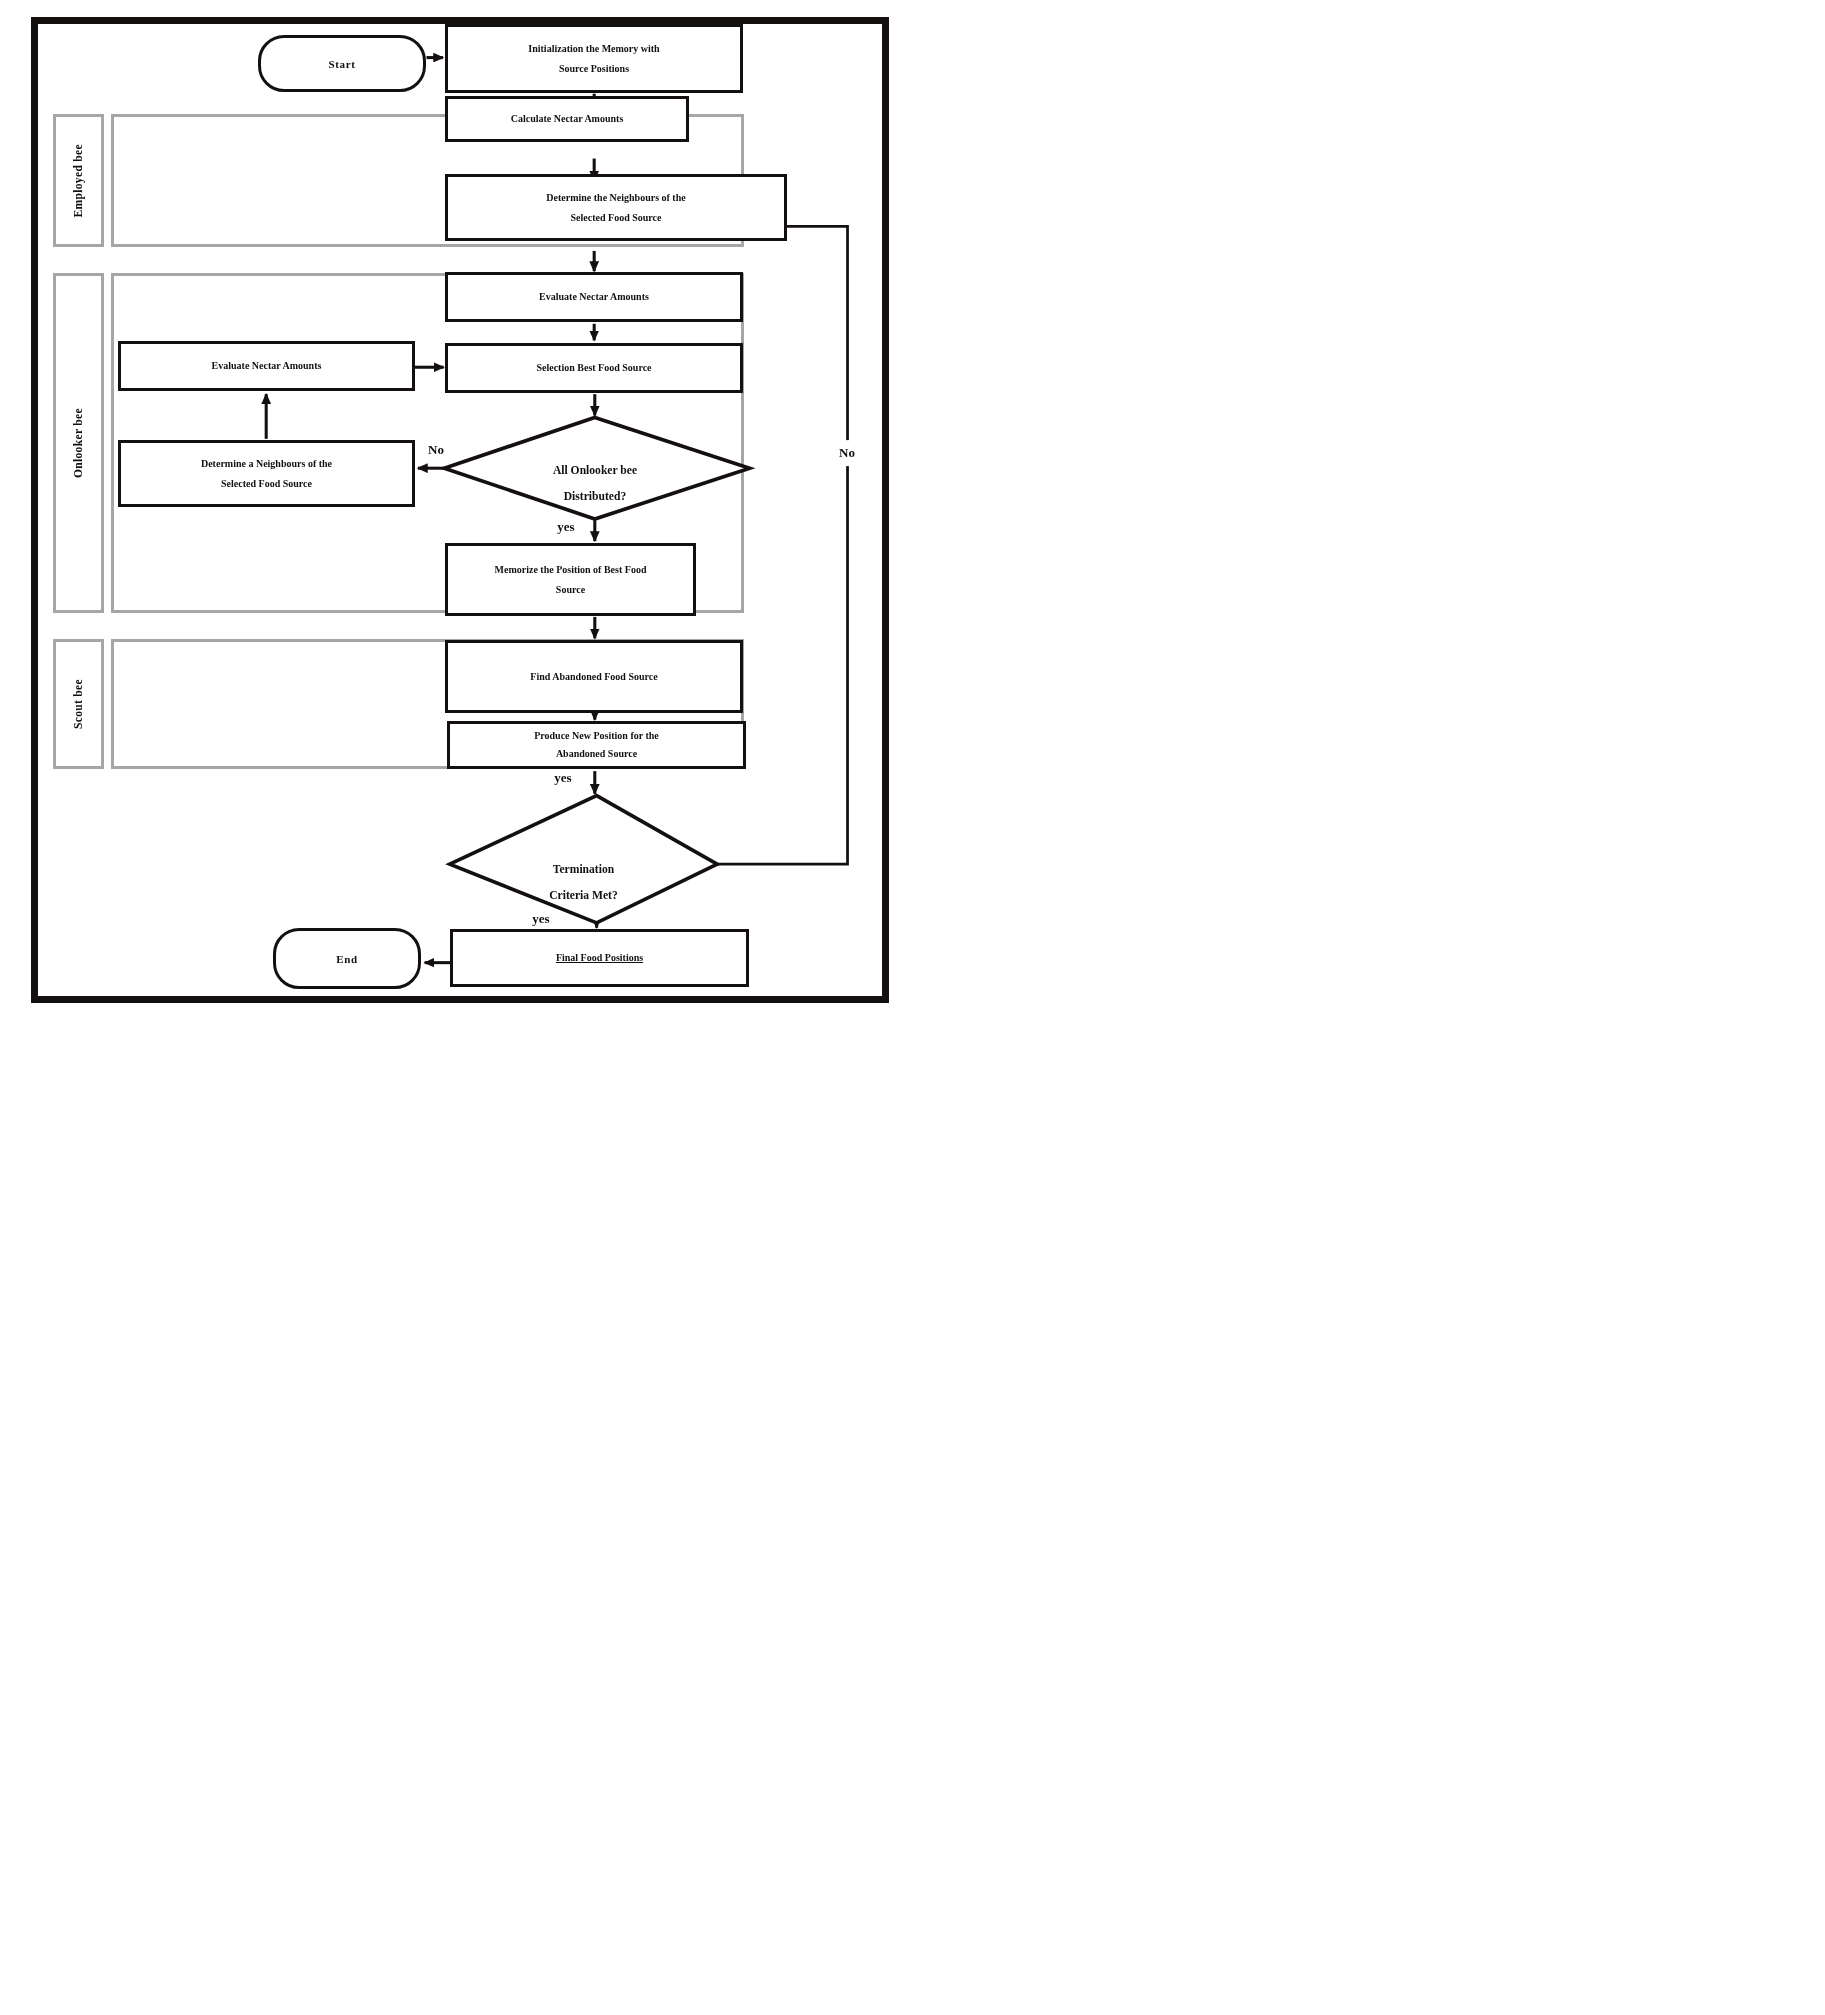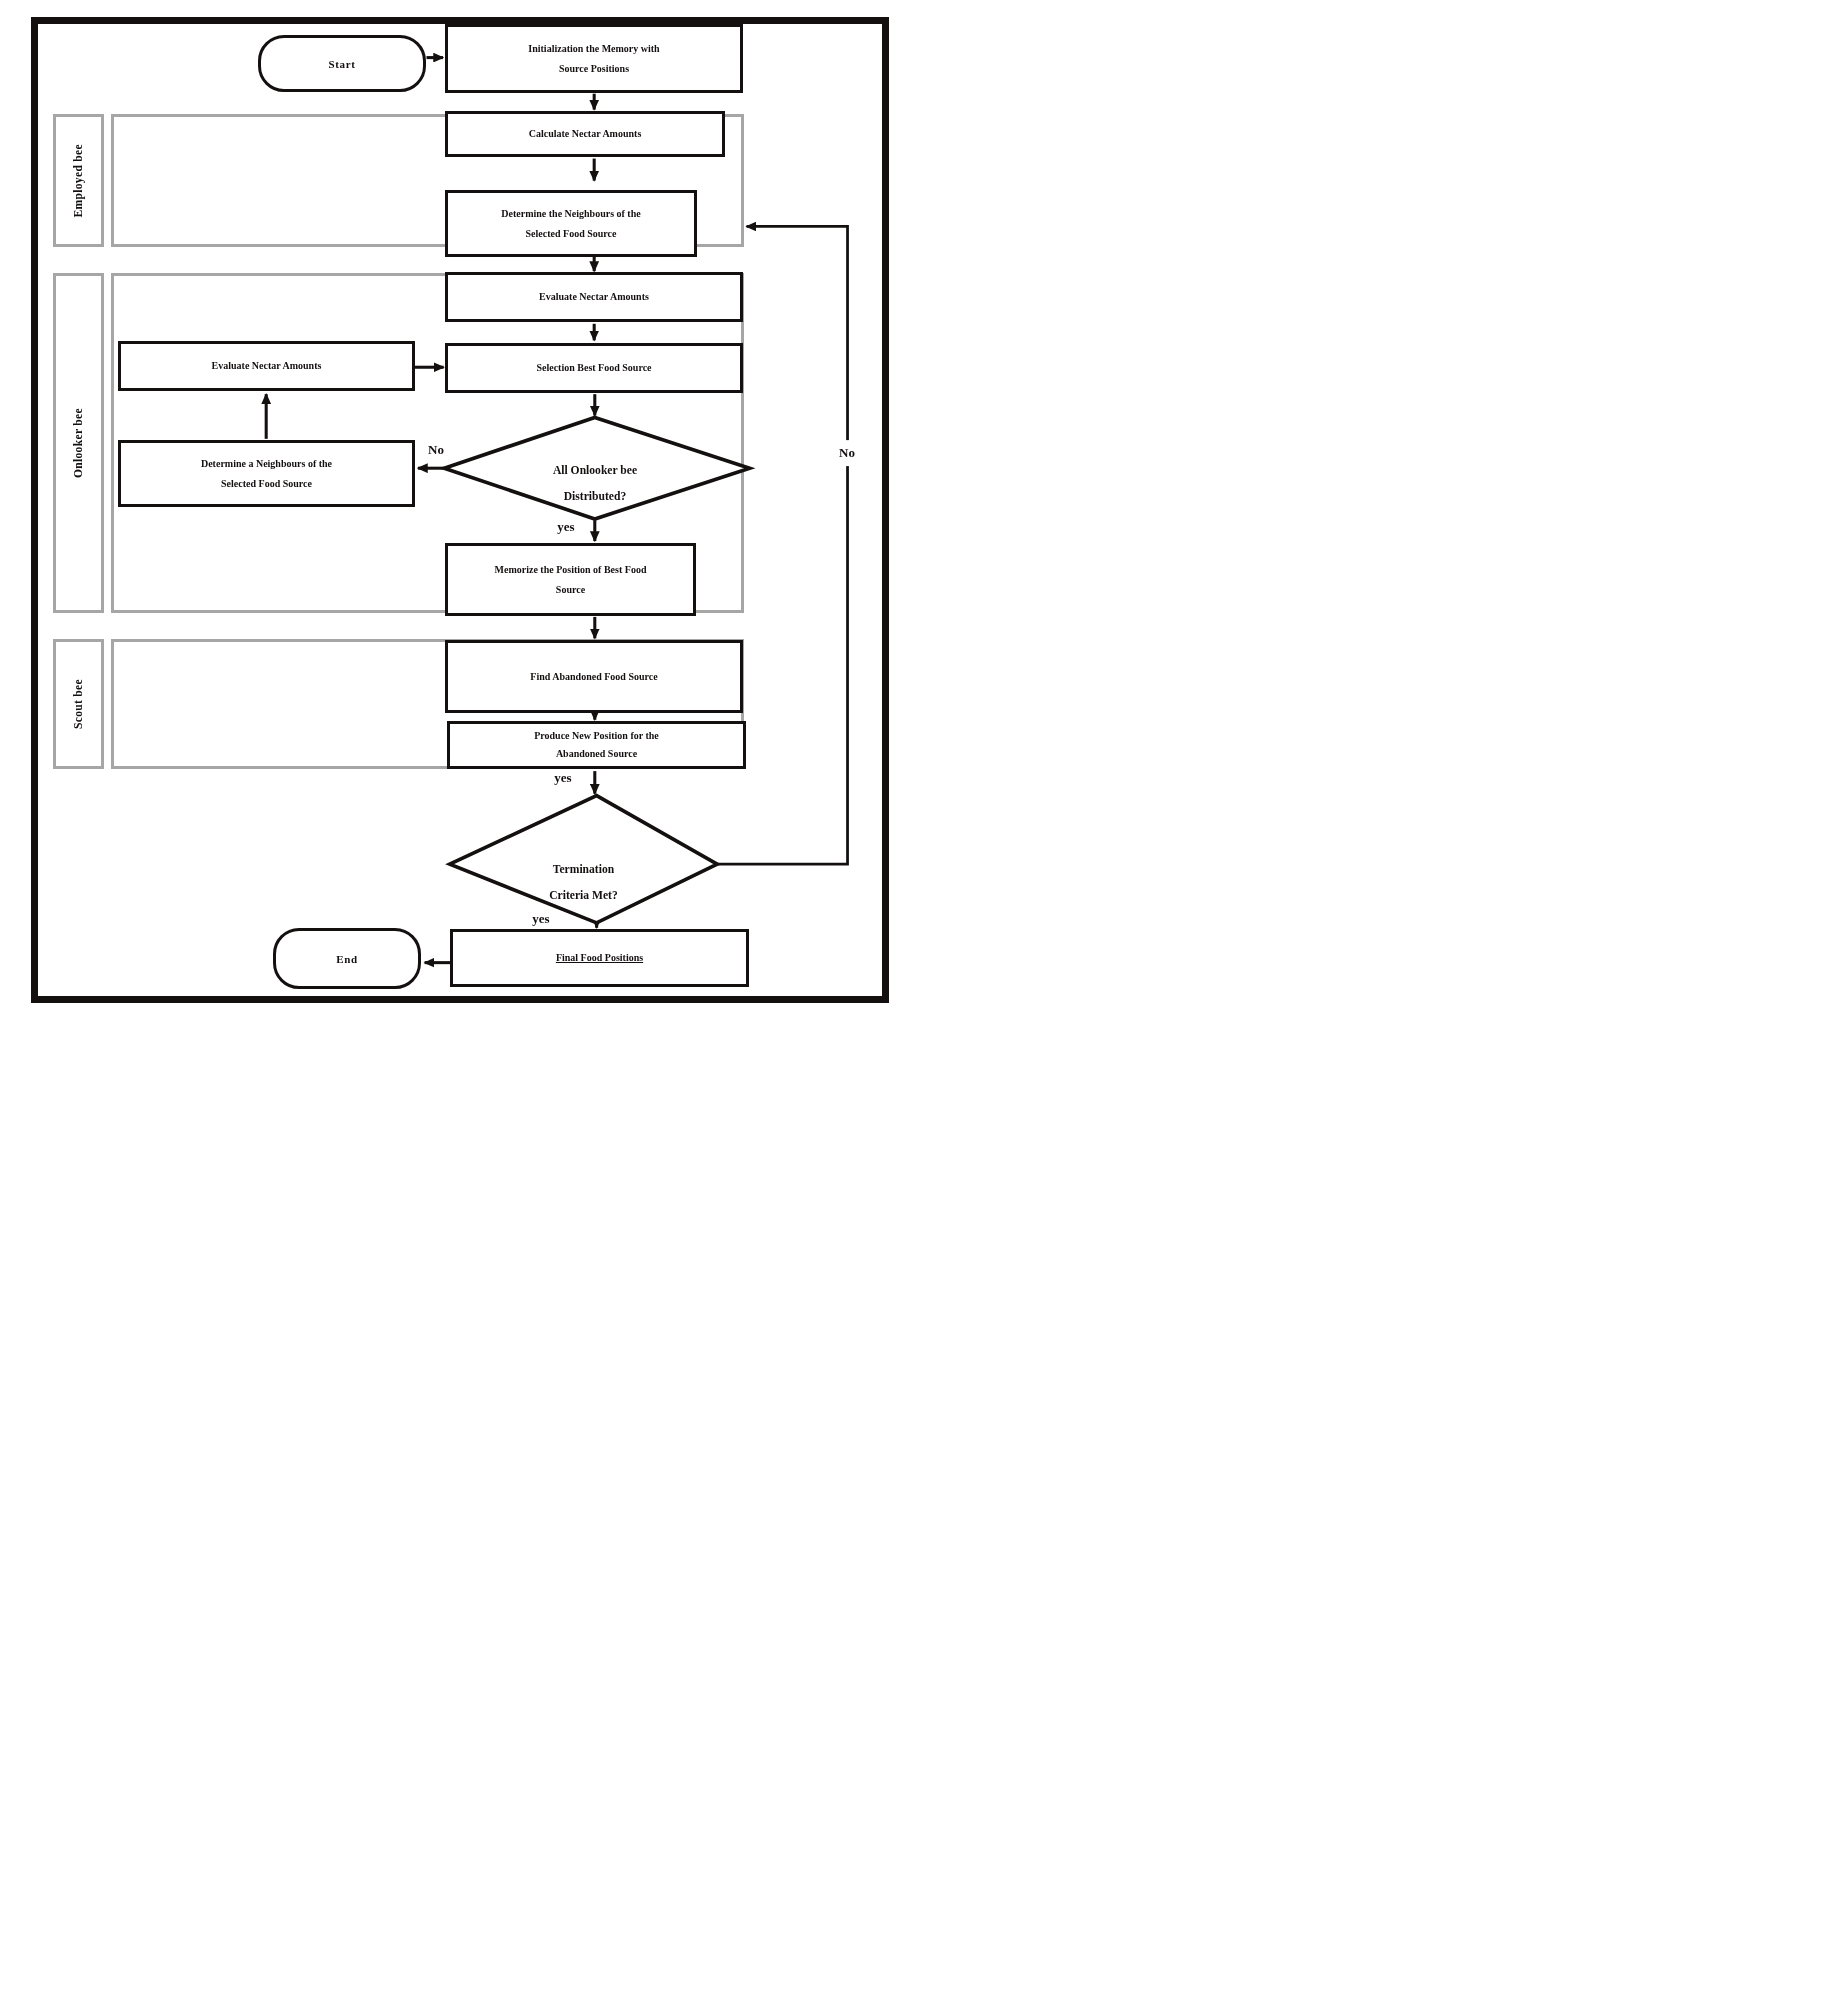--- a/index.html
+++ b/index.html
@@ -95,24 +95,24 @@
   <div class="node terminal" style="left:258px;top:35px;width:168px;height:57px;">
     <span>Start</span>
   </div>
   <div class="node terminal" style="left:273px;top:928px;width:148px;height:61px;">
     <span>End</span>
   </div>
 
   <div class="node" style="left:445px;top:24px;width:298px;height:69px;">
     <span style="max-width:153px;">Initialization the Memory with Source Positions</span>
   </div>
-  <div class="node" style="left:445px;top:111px;width:280px;height:46px;">
+  <div class="node" style="left:445px;top:96px;width:244px;height:46px;">
     <span>Calculate Nectar Amounts</span>
   </div>
-  <div class="node" style="left:445px;top:190px;width:252px;height:67px;">
+  <div class="node" style="left:445px;top:174px;width:342px;height:67px;">
     <span style="max-width:164px;">Determine the Neighbours of the Selected Food Source</span>
   </div>
   <div class="node" style="left:445px;top:272px;width:298px;height:50px;">
     <span>Evaluate Nectar Amounts</span>
   </div>
   <div class="node" style="left:118px;top:341px;width:297px;height:50px;">
     <span>Evaluate Nectar Amounts</span>
   </div>
   <div class="node" style="left:445px;top:343px;width:298px;height:50px;">
     <span>Selection Best Food Source</span>

